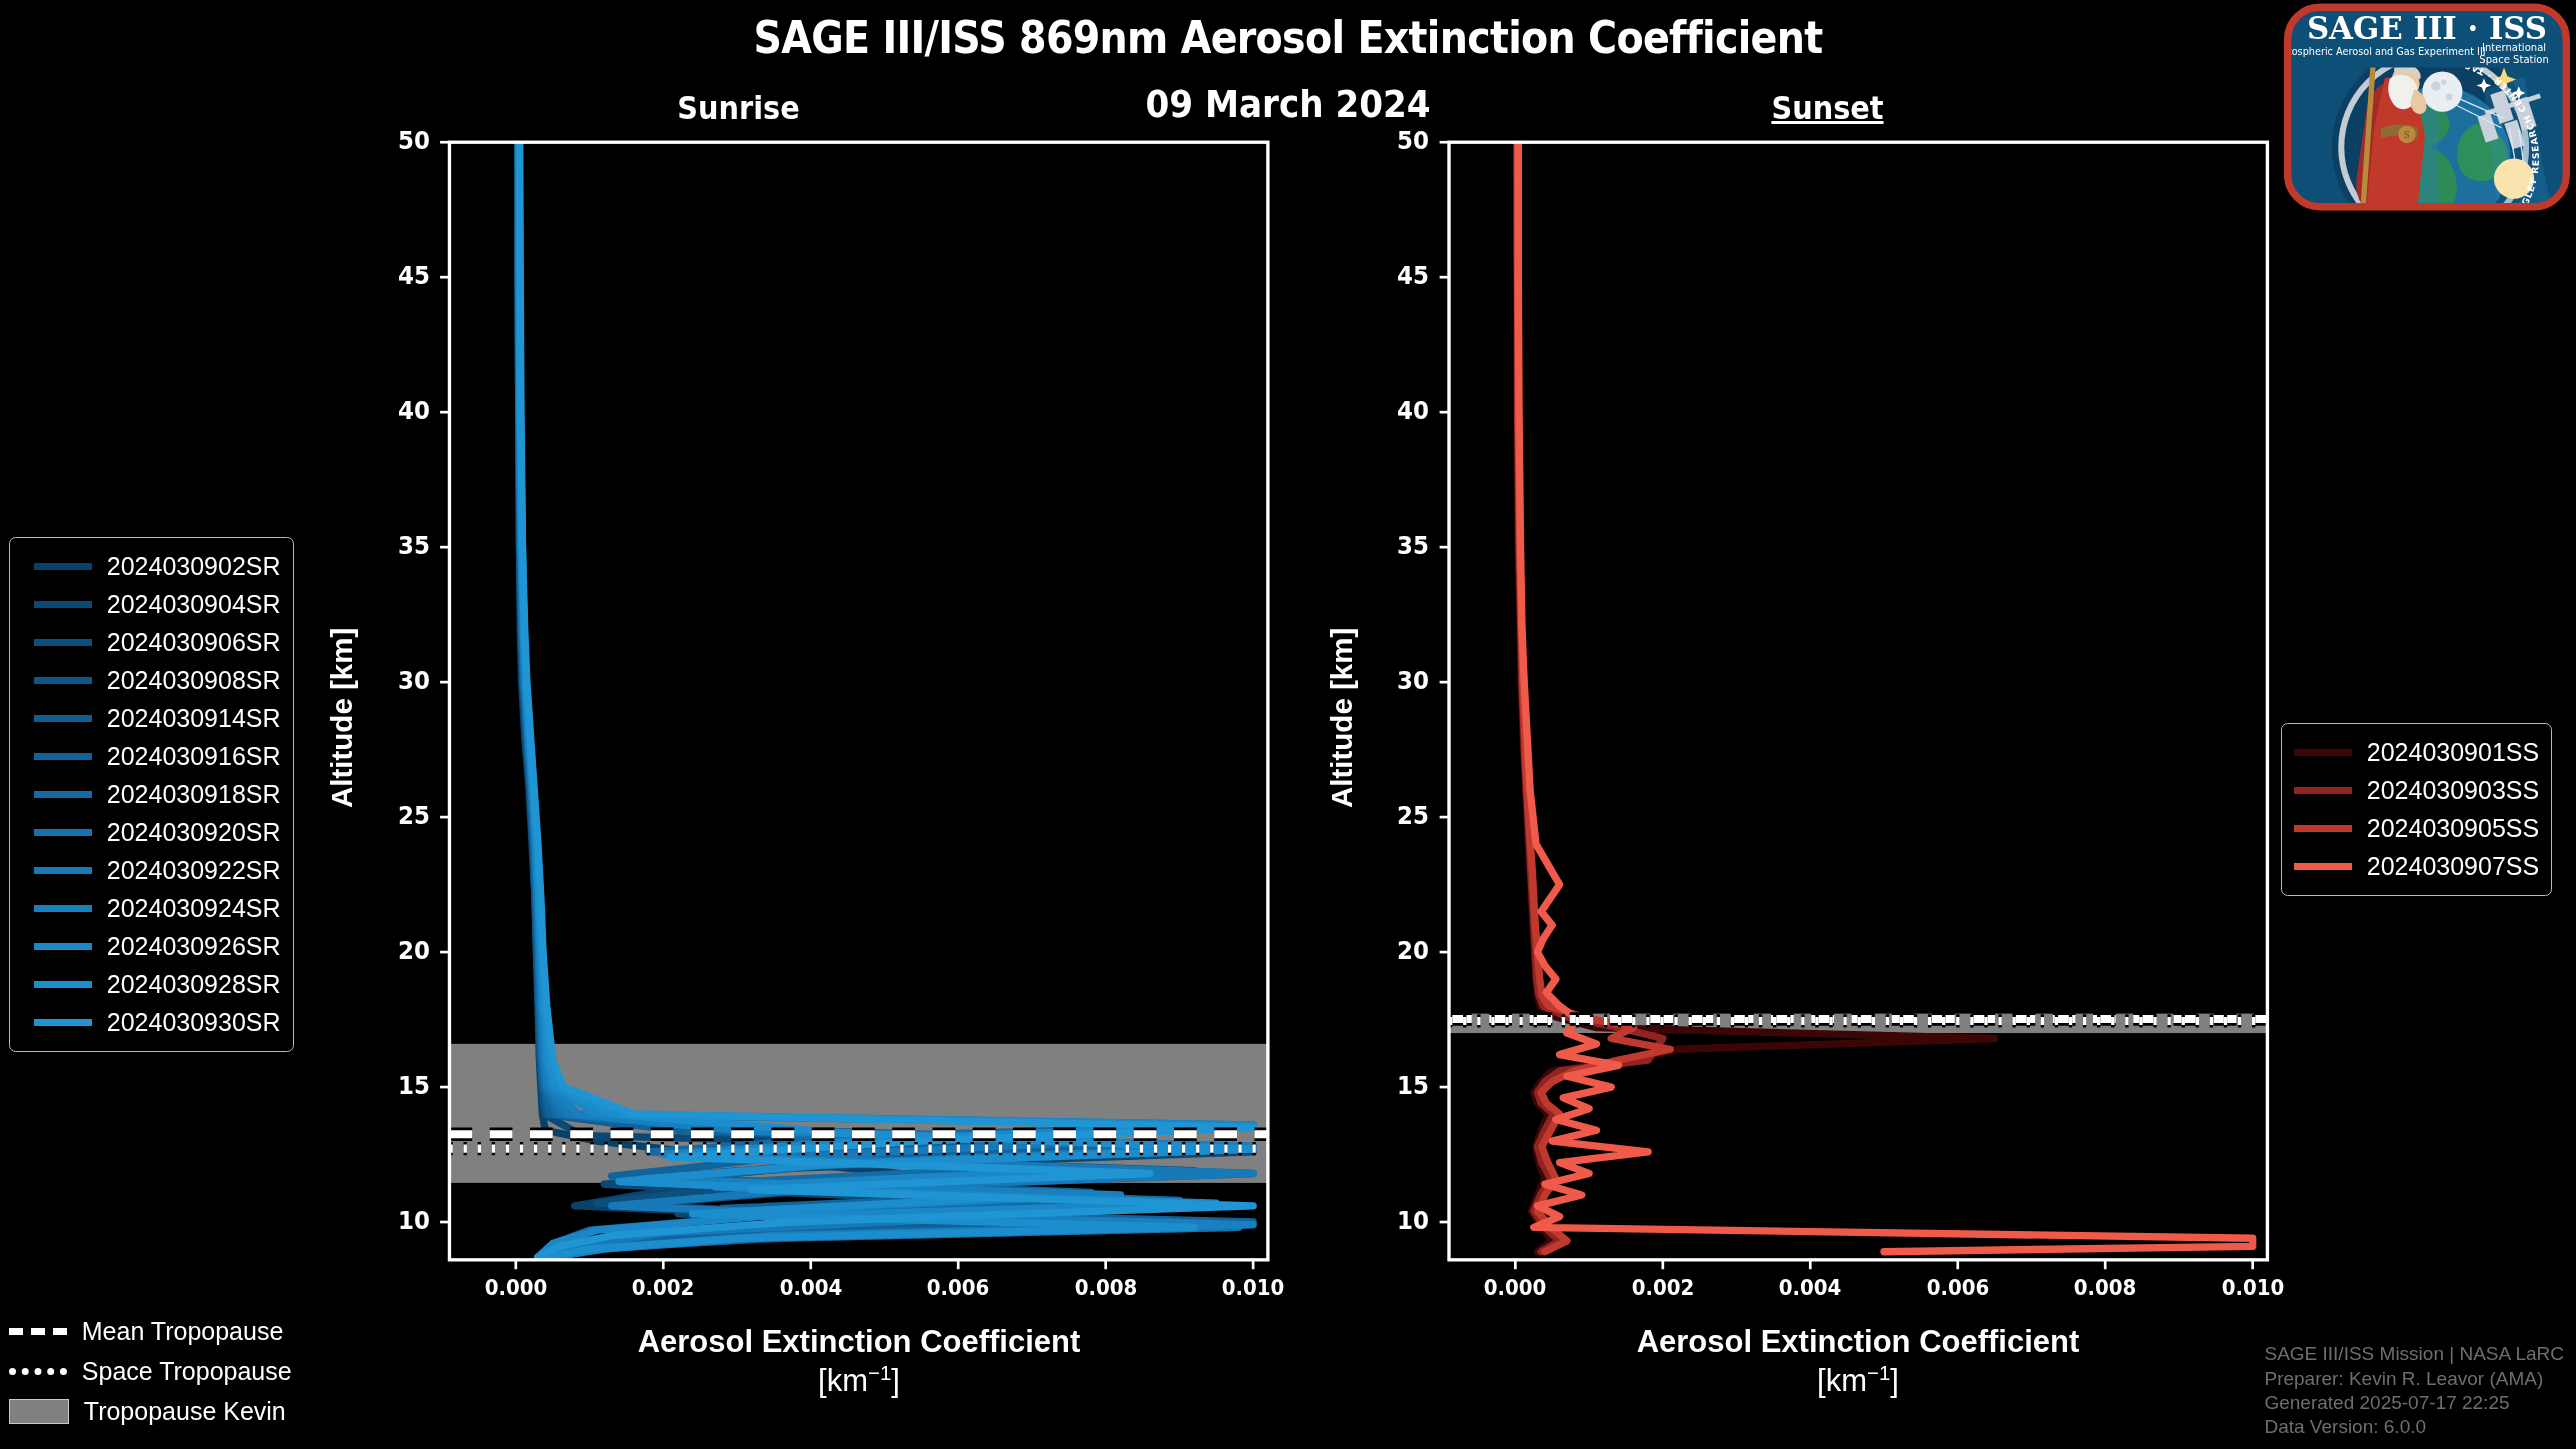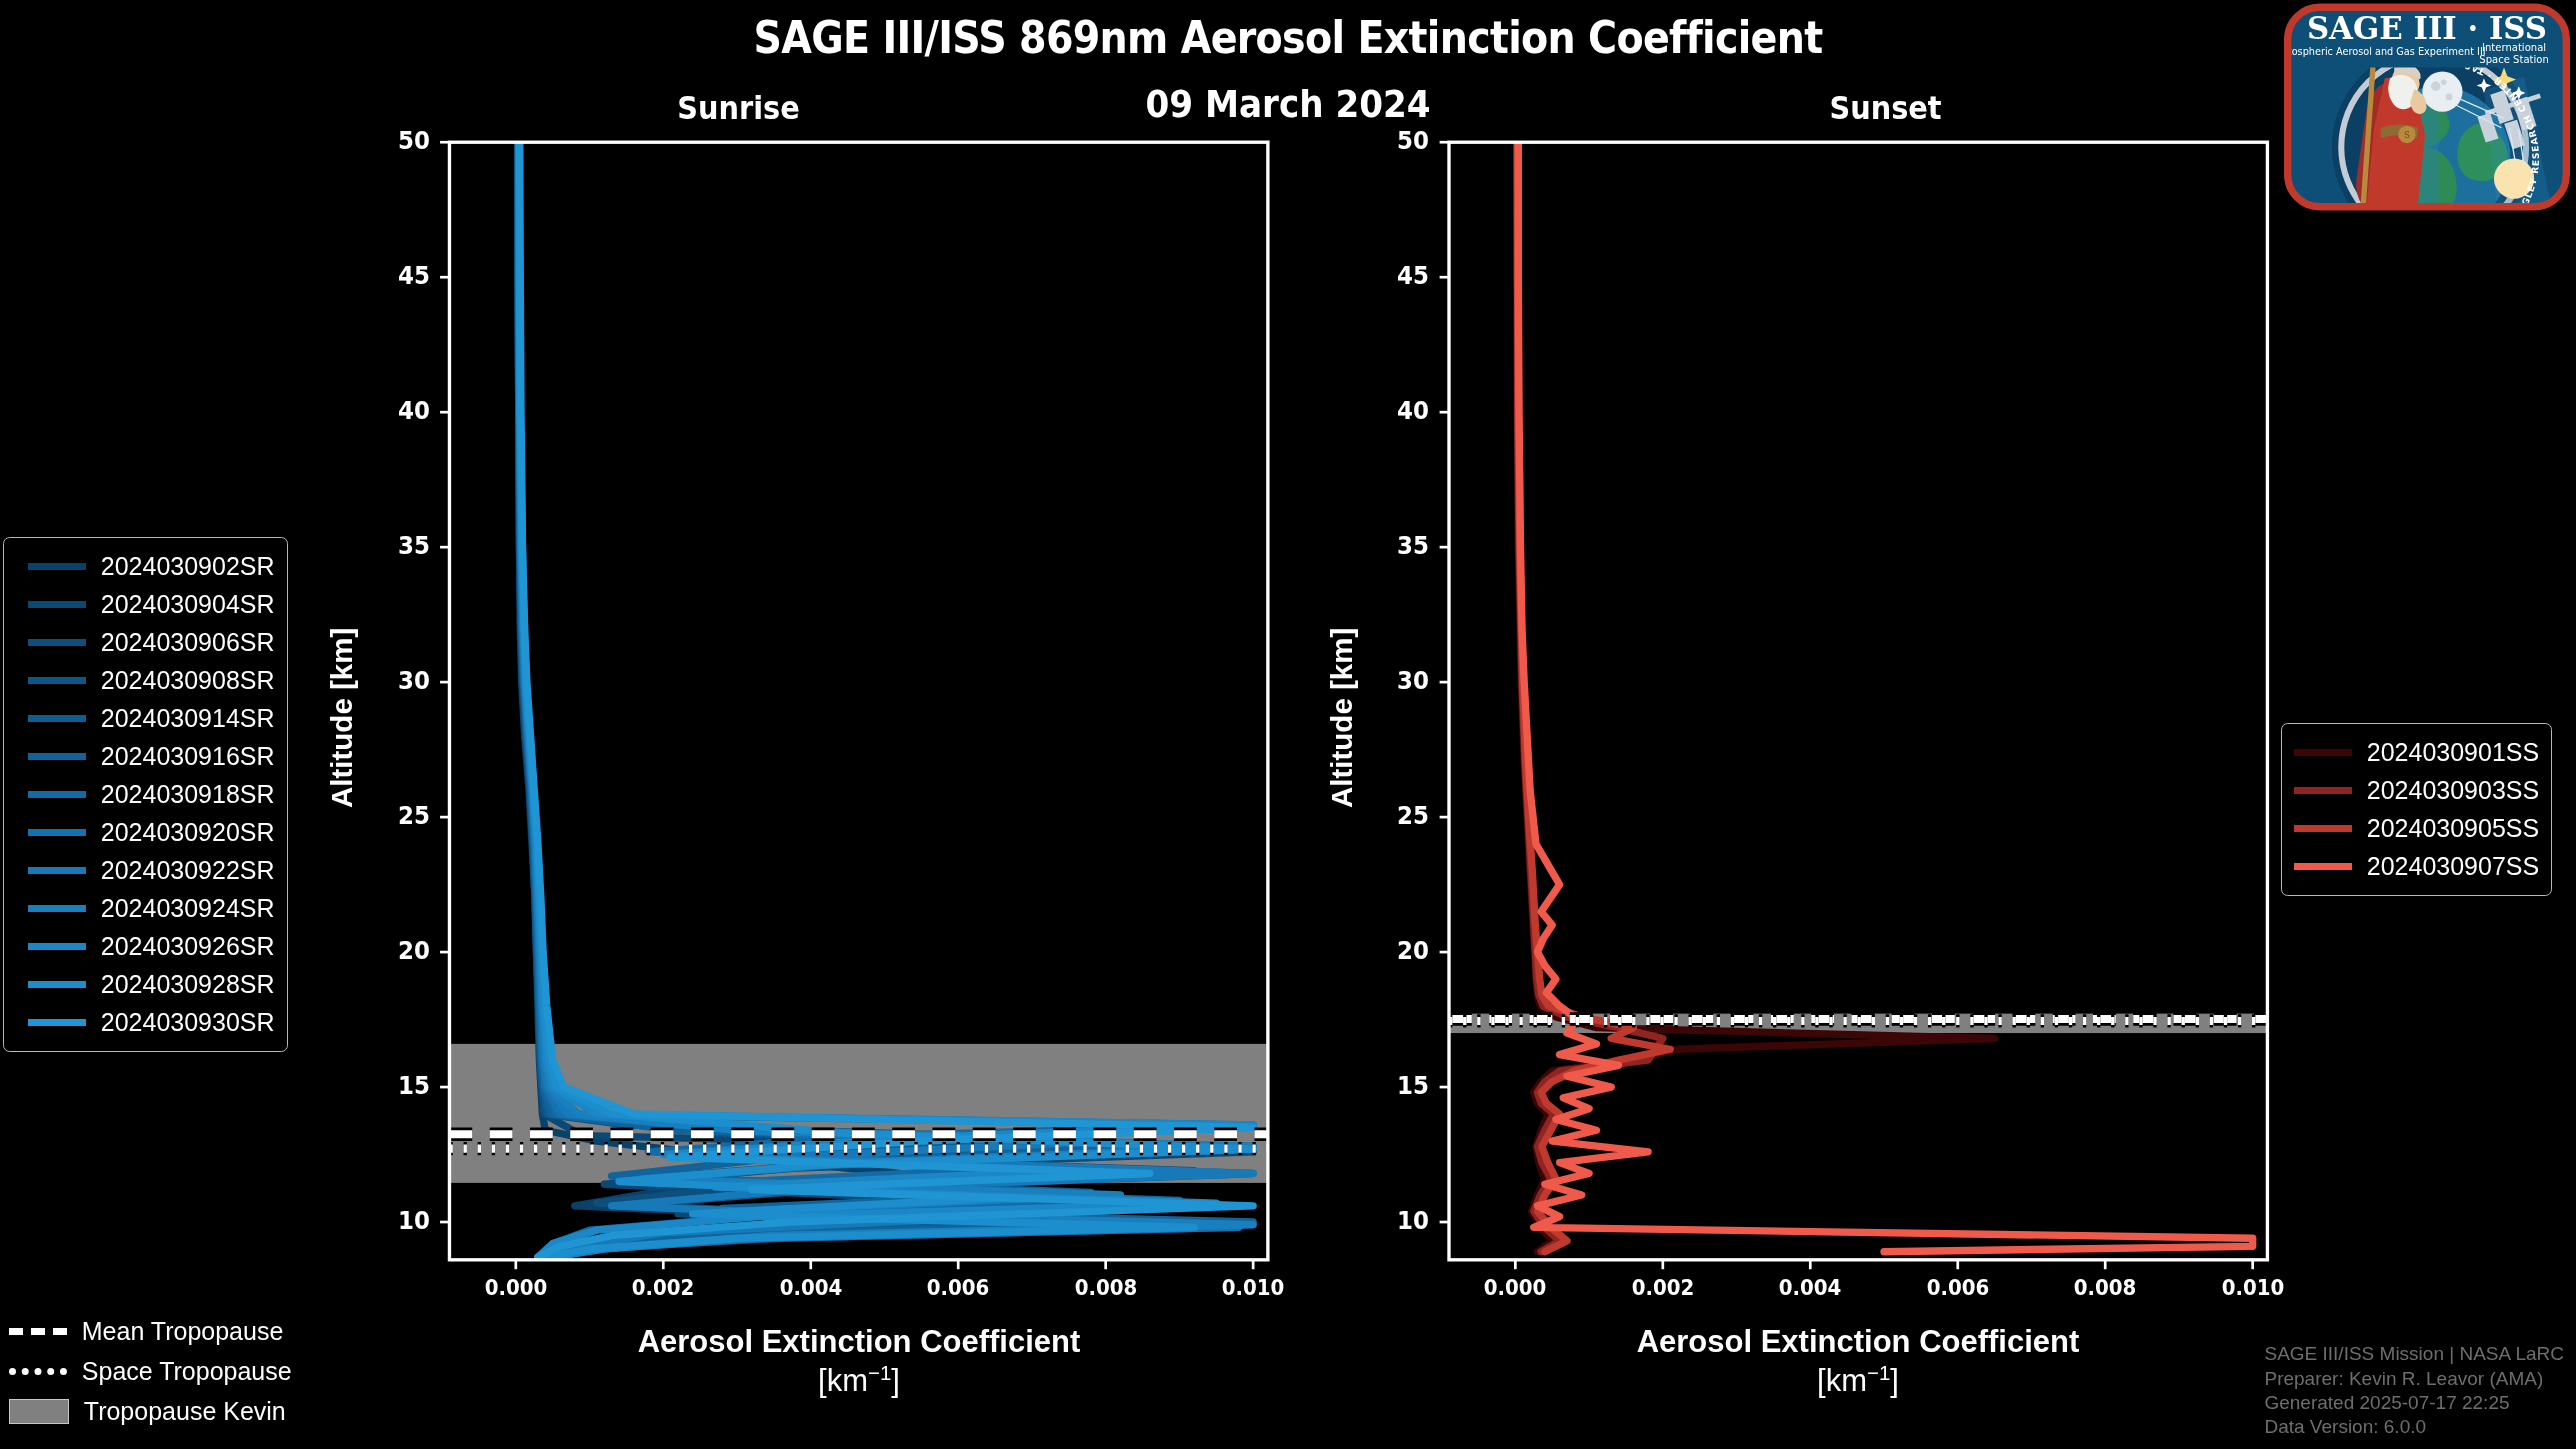--- a/index.html
+++ b/index.html
@@ -10,21 +10,21 @@
   
   #main-title{top:12px;left:0;width:2576px;text-align:center;
       font-family:"DejaVu Sans Condensed","Liberation Sans",sans-serif;
       font-weight:bold;font-size:44px;letter-spacing:-0.7px;}
   #sub-title{top:82px;left:0;width:2576px;text-align:center;
       font-family:"DejaVu Sans Condensed","Liberation Sans",sans-serif;
       font-weight:bold;font-size:38px;}
   .panel-name{font-family:"DejaVu Sans Condensed","Liberation Sans",sans-serif;
       font-weight:bold;font-size:32px;text-align:center;top:89px;}
   #panel-name-left{left:631px;width:215px;}
-  #panel-name-right{left:1778px;width:215px;}
+  #panel-name-right{left:1720px;width:215px;text-decoration:underline;}
 
   
   .axis-x-title{position:absolute;text-align:center;font-size:31px;
       font-family:"Liberation Sans",sans-serif;line-height:1.18;}
   .axis-y-title{position:absolute;font-size:29.5px;font-weight:bold;
       font-family:"Liberation Sans",sans-serif;
       transform:rotate(-90deg);transform-origin:left top;white-space:nowrap;}
   .tick-x{position:absolute;font-size:22px;text-align:center;width:134px;
       font-family:"DejaVu Sans Condensed","Liberation Sans",sans-serif;font-weight:bold;}
   .tick-y{position:absolute;font-size:25.5px;text-align:right;width:81px;
@@ -174,21 +174,21 @@
     <div class="tick-y" style="left: 1348px; top: 395px;">40</div>
     <div class="tick-y" style="left: 1348px; top: 260px;">45</div>
     <div class="tick-y" style="left: 1348px; top: 125px;">50</div>
     <div class="axis-x-title" style="left: 1355px; width: 1006px; top: 1324px;">
       <div style="font-weight: bold;">Aerosol Extinction Coefficient</div>
       <div>[km<sup style="font-size:0.66em">−1</sup>]</div>
     </div>
     <div class="axis-y-title" style="left: 1325px; top: 808px;">Altitude [km]</div>
   </div>
 
-<div class="legend-box" id="legend-sunrise" style="left:3px;top:537px;padding-left:24px;">
+<div class="legend-box" id="legend-sunrise" style="left:9px;top:537px;padding-left:24px;">
     <div class="legend-row">
       <span class="legend-swatch" style="background: rgb(10, 65, 105);"></span>
       <span class="legend-label">2024030902SR</span>
     </div>
     <div class="legend-row">
       <span class="legend-swatch" style="background: rgb(11, 72, 115);"></span>
       <span class="legend-label">2024030904SR</span>
     </div>
     <div class="legend-row">
       <span class="legend-swatch" style="background: rgb(12, 79, 125);"></span>

